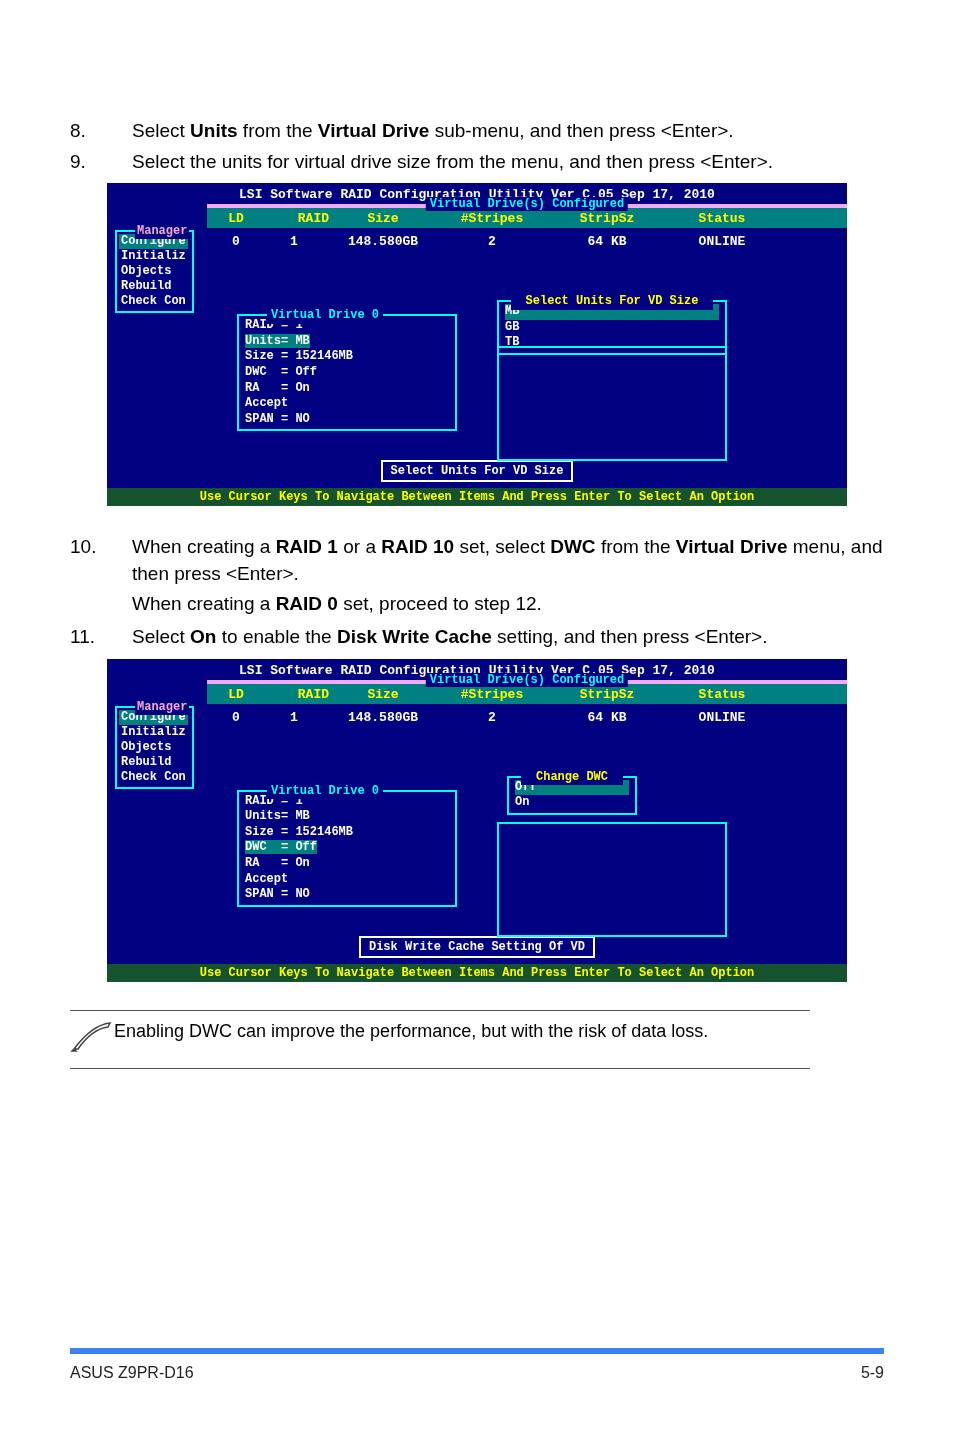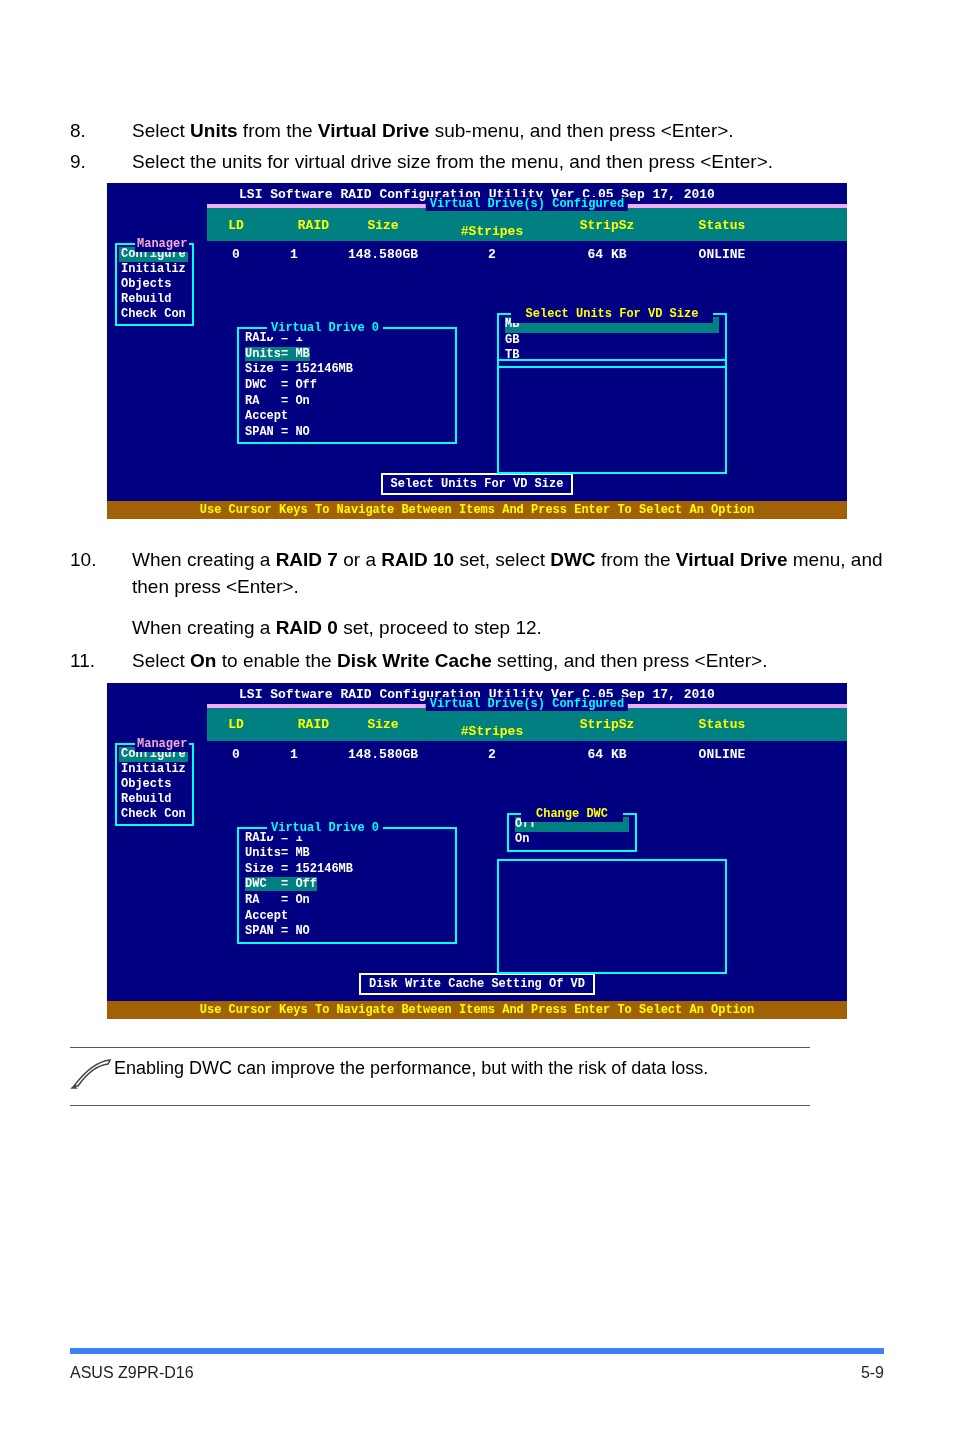--- a/index.html
+++ b/index.html
@@ -9,39 +9,39 @@
     width: 954px;
     height: 1438px;
     position: relative;
     font-size: 19px;
     color: #000;
   }
   .content { padding: 118px 70px 0 70px; }
   .step { display: flex; gap: 30px; margin-bottom: 4px; line-height: 1.4; }
   .step-num { width: 32px; flex-shrink: 0; }
   .step-body { flex: 1; }
-  .indent-body { margin-left: 62px; margin-top: 15px; margin-bottom: 6px; line-height: 1.4; }
+  .indent-body { margin-left: 62px; margin-top: 4px; margin-bottom: 6px; line-height: 1.4; }
 
   .bios-panel {
     width: 740px; margin: 8px auto 28px auto;
     background: #000080;
     font-family: 'Courier New', monospace;
     font-size: 13px; font-weight: bold;
     position: relative;
   }
   .bios-title { color: #fff; text-align: center; padding: 4px 0 2px; }
   .bios-header {
     background: #008080; color: #ffff00;
     display: flex; padding: 3px 6px 2px; align-items: center;
     border-top: 4px solid #f0abfc;
   }
   .bios-header .col-ld { width: 46px; text-align: center; }
   .bios-header .col-raid { width: 70px; text-align: right; }
   .bios-header .col-size { width: 108px; text-align: center; }
-  .bios-header .col-stripes { width: 110px; text-align: center; margin-top: 13px; }
+  .bios-header .col-stripes { width: 110px; text-align: center; }
   .bios-header .col-stripsz { width: 120px; text-align: center; }
   .bios-header .col-status { width: 110px; text-align: center; }
 
   .bios-body { position: relative; height: 232px; }
   .data-row {
     color: #fff; display: flex; padding: 6px 6px 4px; position: absolute;
     left: 100px; top: 0;
   }
   .data-row .col-ld { width: 46px; text-align: center; }
   .data-row .col-raid { width: 70px; text-align: center; }
@@ -79,21 +79,21 @@
   .spacer-box {
     position: absolute; border: 2px solid #00ffff; width: 230px; height: 115px;
   }
 
   .status-bar {
     border: 2px solid #fff; color: #fff;
     padding: 2px 8px; width: fit-content; margin: 0 auto 6px;
     font-size: 12px;
   }
   .footer-bar {
-    background: #a16207; color: #ffff00; text-align: center;
+    background: #14532d; color: #ffff00; text-align: center;
     padding: 2px 4px; font-size: 12px;
   }
 
   .vd-header-label-wrap { position: relative; height: 0; }
   .vd-header-label {
     position: absolute; left: 50%; transform: translateX(-50%);
     top: -7px; color: #00ffff; background: #000080; padding: 0 4px;
     font-size: 12px;
   }
 
@@ -175,21 +175,21 @@
       </div>
       <div class="spacer-box" style="left:390px; top:118px;"></div>
     </div>
     <div class="status-bar">Select Units For VD Size</div>
     <div class="footer-bar">Use Cursor Keys To Navigate Between Items And Press Enter To Select An Option</div>
   </div>
 
   <div class="step">
     <div class="step-num">10.</div>
     <div class="step-body">
-      <span>When creating a </span><b>RAID 7</b><span> or a </span><b>RAID 10</b><span> set, select </span><b>DWC</b><span> from the </span><b>Virtual Drive</b><span> menu, and then press &lt;Enter&gt;.</span>
+      <span>When creating a </span><b>RAID 1</b><span> or a </span><b>RAID 10</b><span> set, select </span><b>DWC</b><span> from the </span><b>Virtual Drive</b><span> menu, and then press &lt;Enter&gt;.</span>
     </div>
   </div>
   <div class="indent-body">
     <span>When creating a </span><b>RAID 0</b><span> set, proceed to step 12.</span>
   </div>
   <div class="step">
     <div class="step-num">11.</div>
     <div class="step-body">
       <span>Select </span><b>On</b><span> to enable the </span><b>Disk Write Cache</b><span> setting, and then press &lt;Enter&gt;.</span>
     </div>

